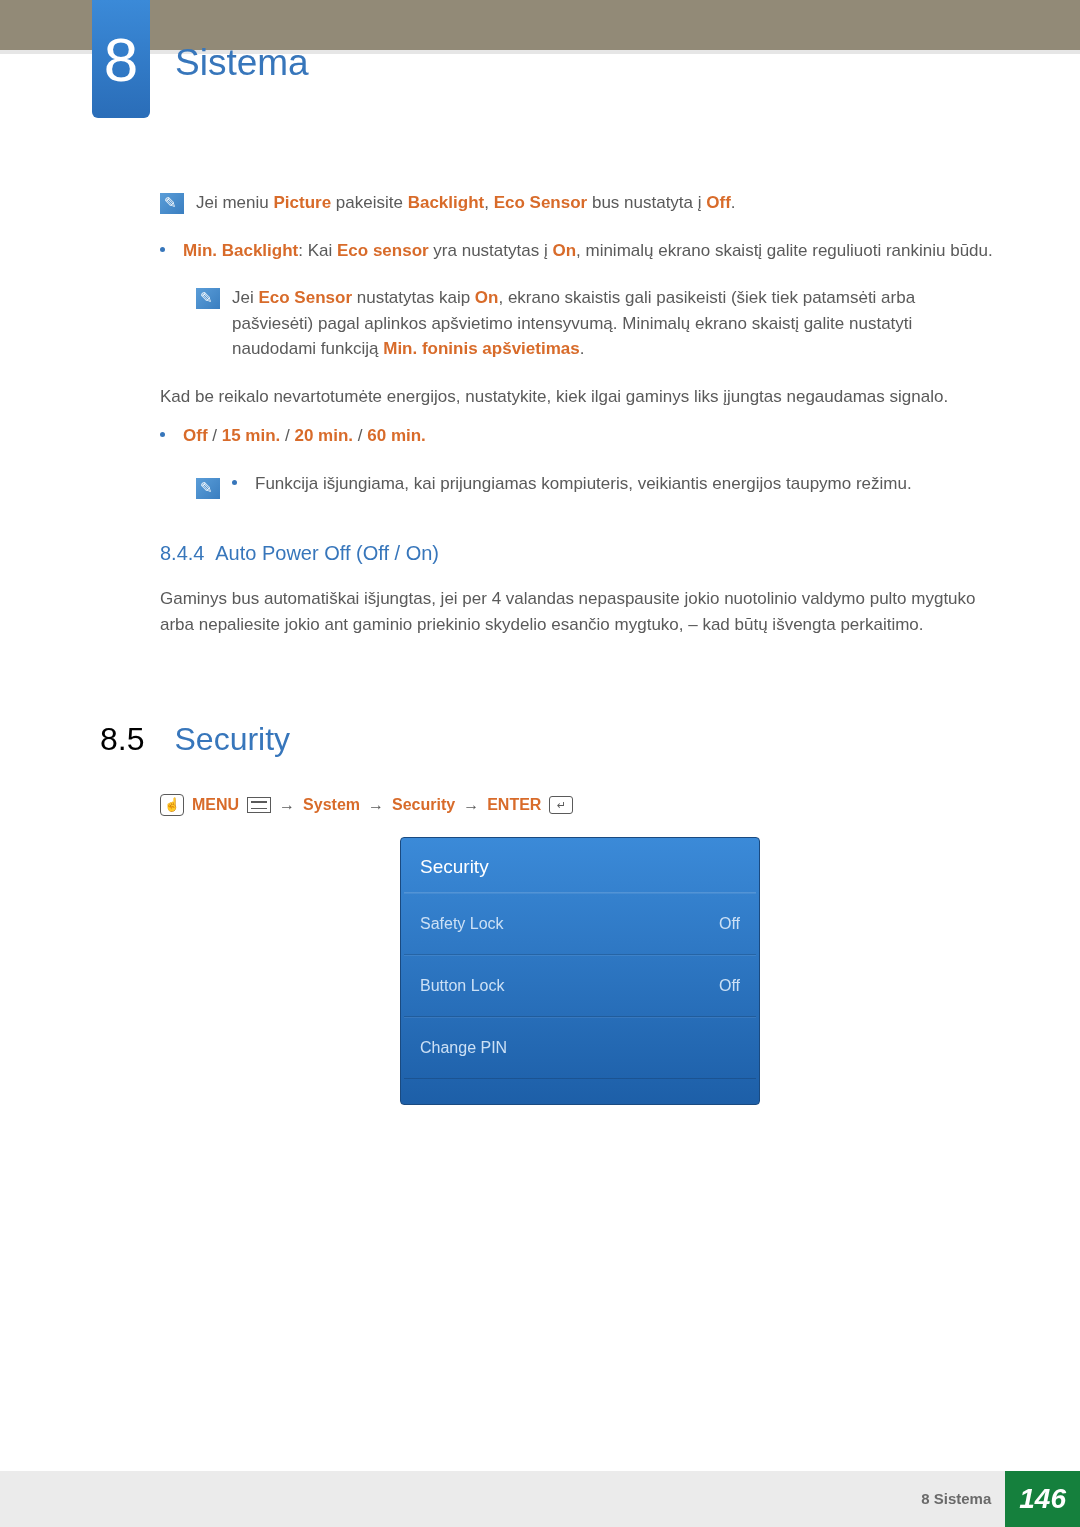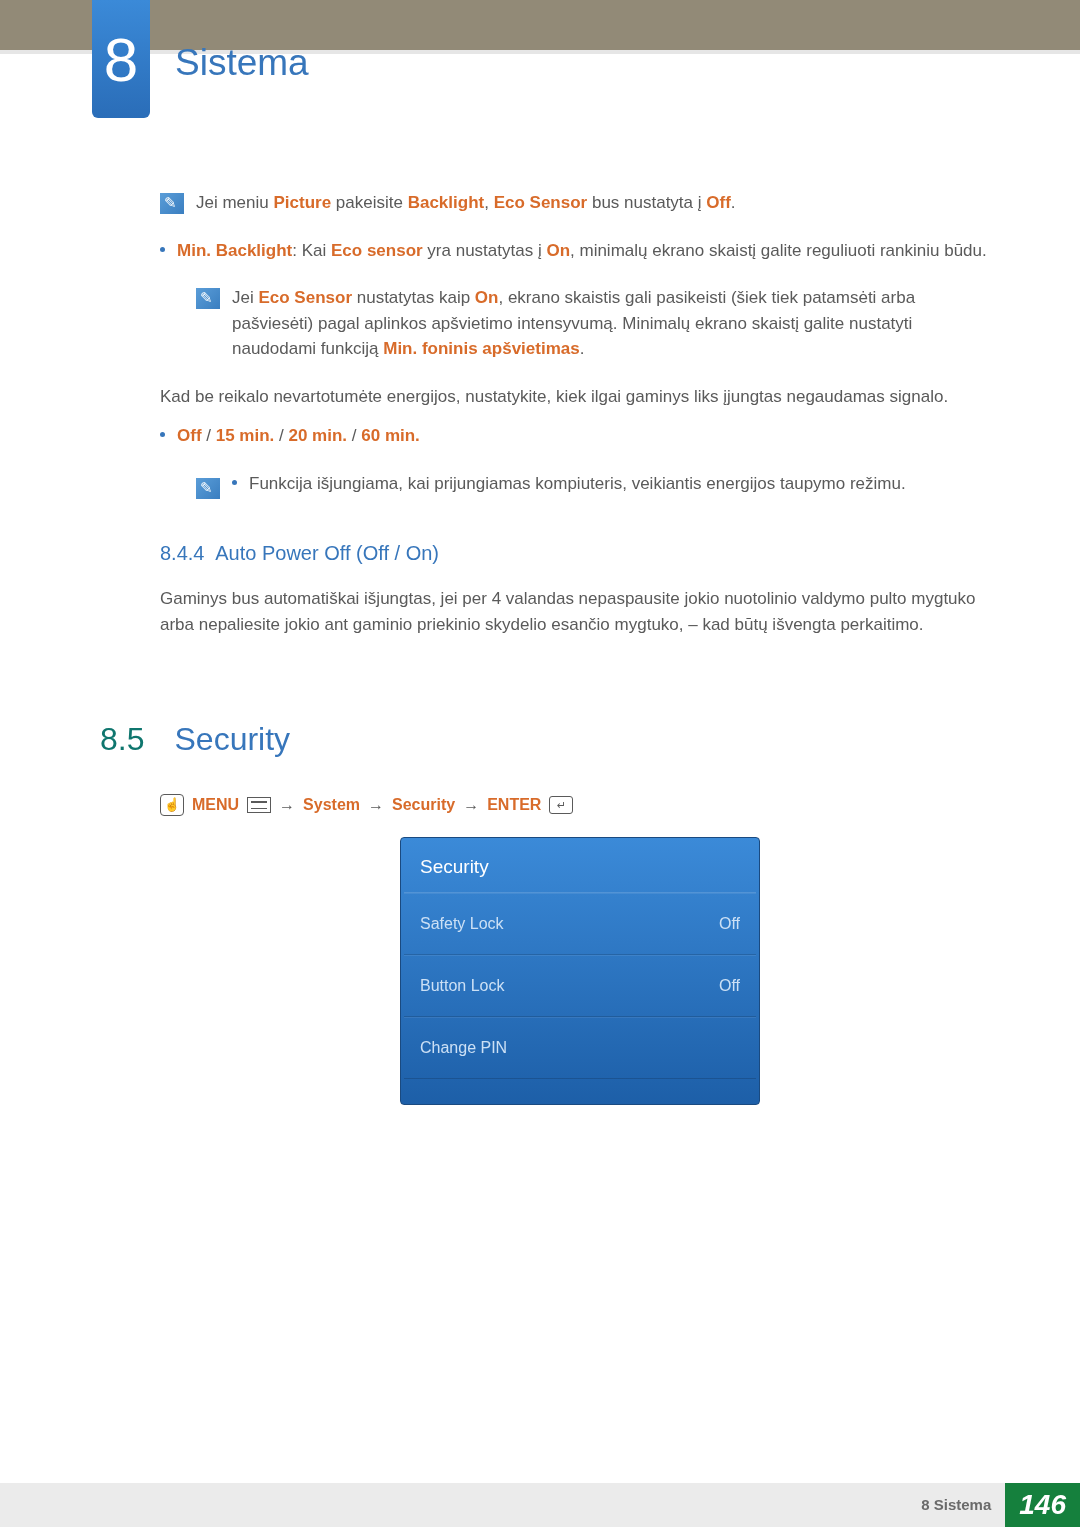--- a/index.html
+++ b/index.html
@@ -67,21 +67,21 @@
   .note-icon::after {
     content: "✎";
     position: absolute;
     top: -1px; left: 4px;
     color: #ffffff;
     font-size: 15px;
   }
   .bullet-row {
     display: flex;
     align-items: flex-start;
-    gap: 12px;
+    gap: 18px;
     margin-bottom: 14px;
   }
   .bullet-dot {
     width: 5px; height: 5px;
     background: #3776bb;
     border-radius: 50%;
     margin-top: 9px;
     flex-shrink: 0;
   }
   .nested {
@@ -104,21 +104,21 @@
   }
   .big-section {
     display: flex;
     align-items: baseline;
     gap: 30px;
     margin-left: -60px;
     margin-top: 78px;
     margin-bottom: 30px;
   }
   .big-num {
-    color: #0f766e;
+    color: #000000;
     font-size: 32px;
   }
   .big-title {
     color: #3776bb;
     font-size: 32px;
   }
   .menu-path {
     display: flex;
     align-items: center;
     gap: 8px;
@@ -180,21 +180,21 @@
     color: #cce0f5;
     font-size: 16px;
     border-bottom: 1px solid rgba(0,0,0,0.15);
     border-top: 1px solid rgba(255,255,255,0.08);
   }
   .panel-row:last-of-type { border-bottom: none; }
   .panel-space { height: 22px; }
   .footer {
     position: absolute;
     bottom: 0; left: 0; right: 0;
-    height: 44px;
+    height: 56px;
     background: #ebebeb;
     display: flex;
     justify-content: flex-end;
     align-items: stretch;
   }
   .footer-label {
     display: flex;
     align-items: center;
     padding: 0 14px;
     font-size: 15px;

